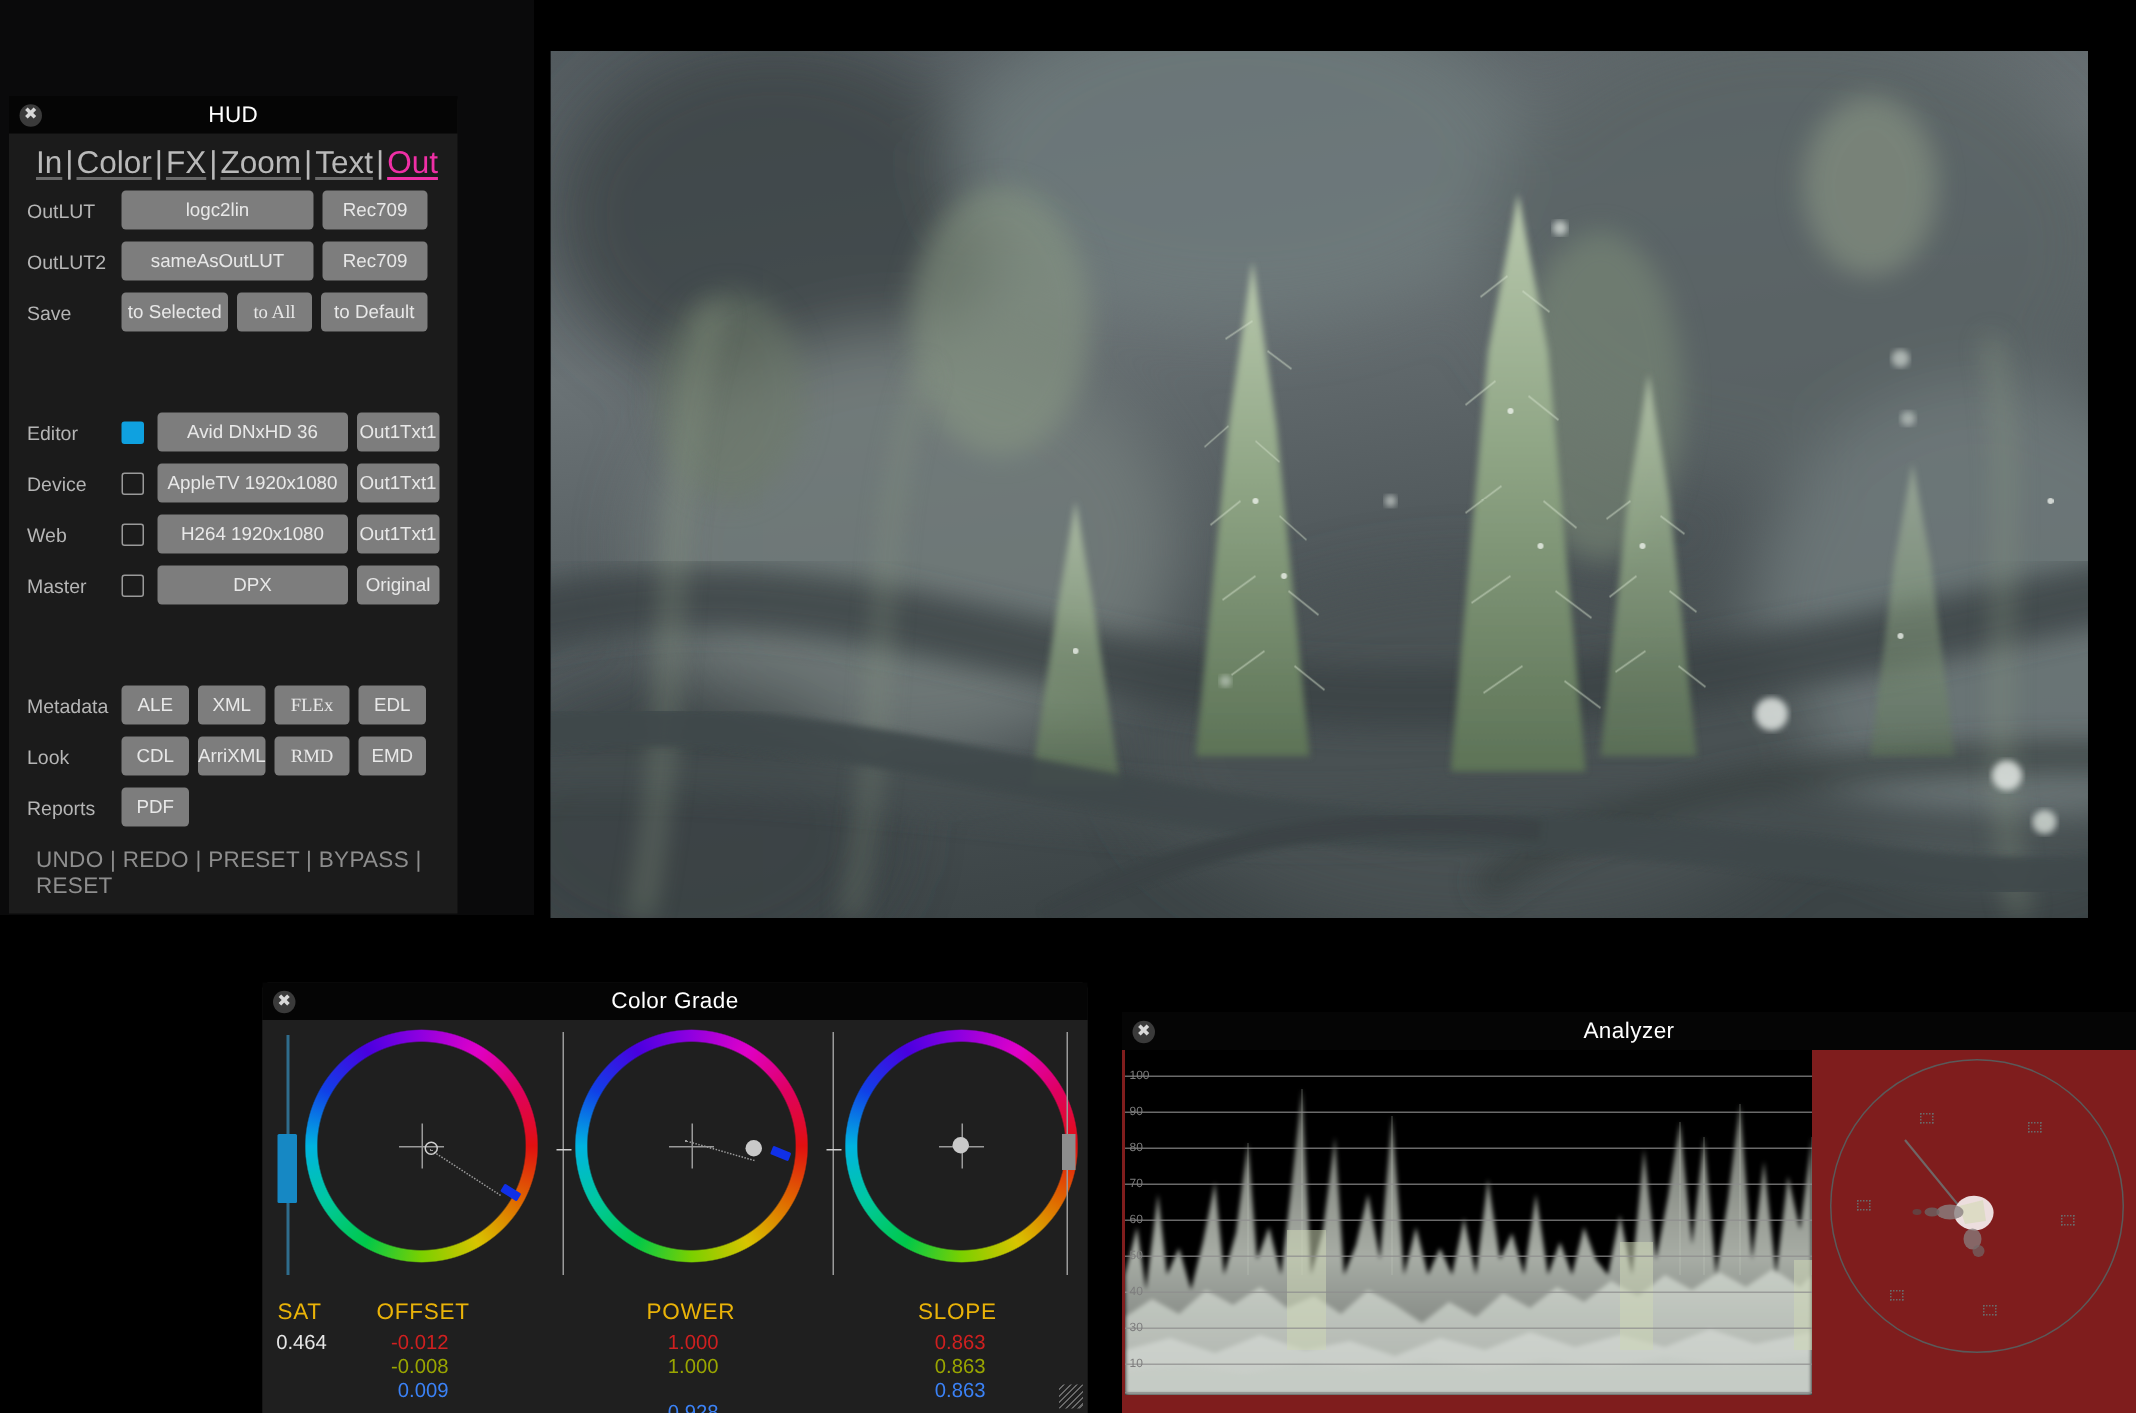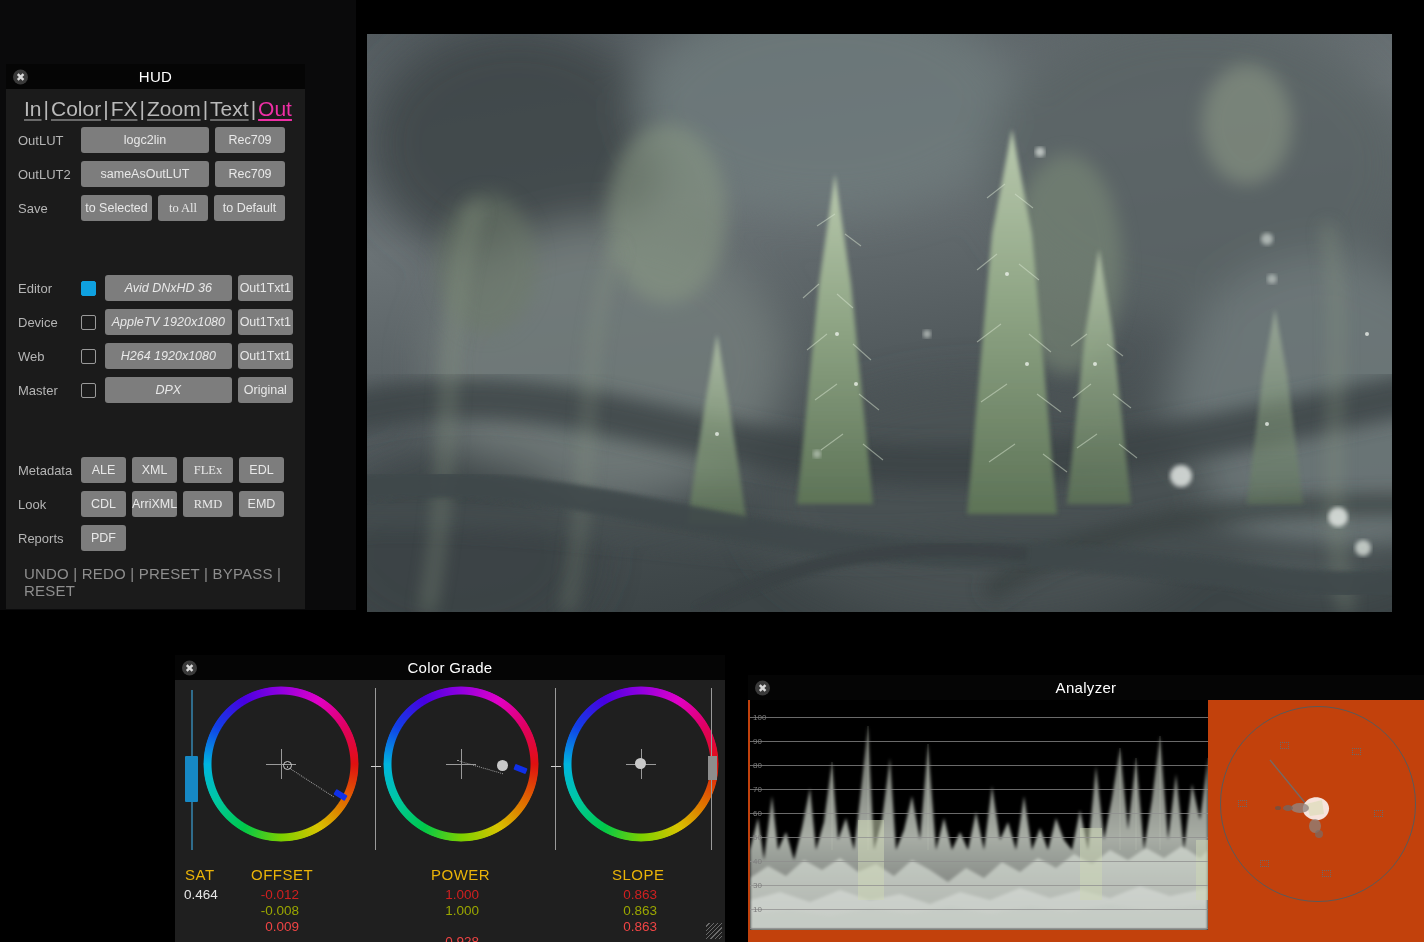--- a/index.html
+++ b/index.html
@@ -41,21 +41,21 @@
   .row { display:flex; align-items:center; margin-bottom:8px; }
   .rlabel { color:#b5b5b5; font-size:13px; width:63px; flex:0 0 63px; }
   .btn {
     background:#7d7d7d; color:#e8e8e8; border-radius:3px;
     font-size:12.5px; text-align:center; line-height:26px; height:26px;
     margin-right:6px; user-select:none;
   }
   .btn.w-wide { width:128px; }
   .btn.w-rec { width:70px; margin-right:0; }
   .btn.w-save { width:71px; }
-  .btn.w-fmt { width:142px;font-style:italic; }
+  .btn.w-fmt { width:142px; }
   .btn.w-out { width:62px; margin-right:0; }
   .btn.w-sm { width:45px; }
   .btn.w-sm2 { width:50px;font-family:Liberation Serif, serif; }
 
   .chk { width:15px; height:15px; border:1px solid #9a9a9a; border-radius:2px;
          background:transparent; margin-right:9px; flex:0 0 15px; }
   .chk.on { background:#0fa1e0; border-color:#0fa1e0; }
 
   .render-wrap { display:flex; padding-left:63px; margin-top:7px; margin-bottom:8px;}
   .render {
@@ -102,28 +102,28 @@
   .ring-mark { position:absolute; width:13px; height:6px; background:#1030e8; border-radius:1px; }
 
   .vslider { position:absolute; top:8px; width:10px; height:162px; }
   .vslider .vtrack { position:absolute; left:4px; top:0; width:1px; height:162px; background:#9a9a9a; }
   .vslider .vtick { position:absolute; left:0; top:78px; width:10px; height:1px; background:#cfcfcf; }
   .vslider .vbox { position:absolute; left:1px; top:68px; width:9px; height:24px; background:#8d8d8d; }
 
   .grade-values { position:absolute; left:0; top:186px; width:100%; height:76px; }
   .gv-head { color:#eab308; font-size:15px; position:absolute; letter-spacing:.5px; }
   .gv-num { font-size:13.5px; position:absolute; text-align:right; width:62px; }
-  .c-r { color:#cf2020; } .c-g { color:#9aa600; } .c-b { color:#ef4444; } .c-w { color:#e6e6e6; }
+  .c-r { color:#cf2020; } .c-g { color:#9aa600; } .c-b { color:#3b82f6; } .c-w { color:#e6e6e6; }
 
   .resize-grip { position:absolute; right:3px; bottom:3px; width:16px; height:16px;
                  background: repeating-linear-gradient(135deg, transparent 0 2px, #6a6a6a 2px 3px); }
 
   
   #analyzer { left:748px; top:675px; width:676px; height:267px; background:#0d0d0d; }
-  #analyzer .abody { position:relative; height:242px; background:#c2410c; }
+  #analyzer .abody { position:relative; height:242px; background:#7f1d1d; }
   .waveform { position:absolute; left:2px; top:0; width:458px; height:230px;
               background:#000; overflow:hidden; }
   .wf-grid { position:absolute; inset:0; }
   .wf-line { position:absolute; left:0; width:100%; height:1px; background:#8e8e8e; opacity:.75; }
   .wf-lbl { position:absolute; left:3px; color:#7d7d7d; font-size:8px; transform:translateY(-50%); }
   .wf-canvas { position:absolute; inset:0; }
   .vectorscope { position:absolute; left:470px; top:4px; width:200px; height:222px; }
   .vs-circle { position:absolute; left:2px; top:2px; width:196px; height:196px;
                border:1px solid #5a5a5a; border-radius:50%; }
   .vs-box { position:absolute; width:9px; height:7px; border:1px dotted #6a6a6a; }

